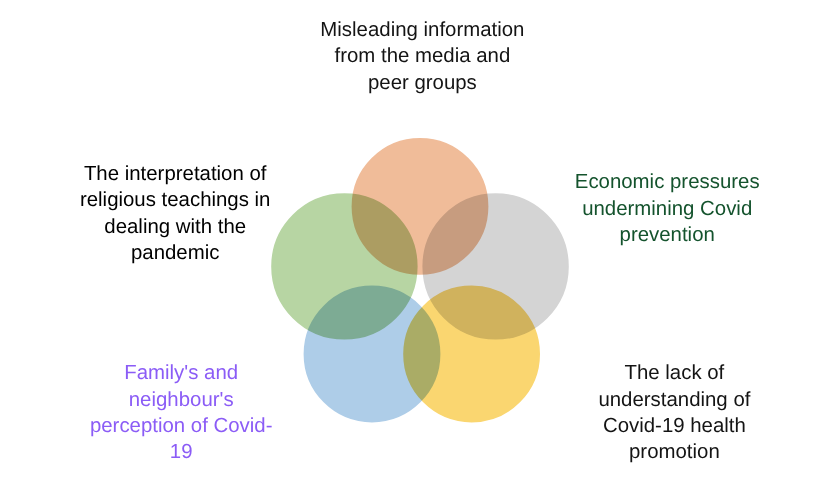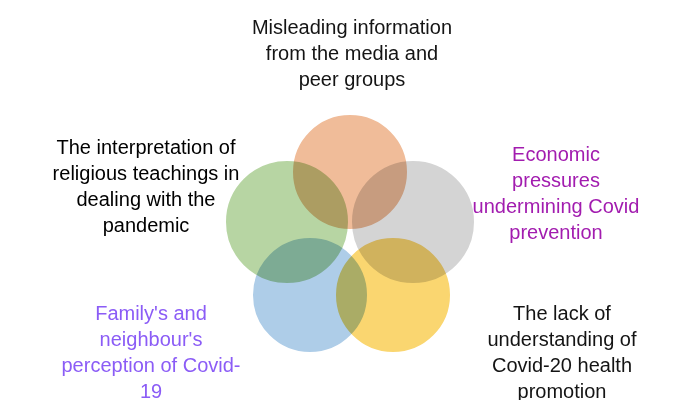--- a/index.html
+++ b/index.html
@@ -21,21 +21,21 @@
   .venn-svg {
     position: absolute;
     left: 0;
     top: 0;
     width: 700px;
     height: 400px;
   }
   .label {
     position: absolute;
     color: #141414;
-    font-size: 20px;
+    font-size: 17px;
     line-height: 1.30;
     text-align: center;
     font-family: "Liberation Sans", sans-serif;
     white-space: pre-line;
   }
   #label-top {
     left: 238px;
     top: 14px;
     width: 228px;
   }
@@ -77,27 +77,27 @@
 
   <div class="label" id="label-top" style="color: rgb(20, 20, 20);">Misleading information
 from the media and
 peer groups</div>
 
   <div class="label" id="label-left" style="color: #000000;">The interpretation of
 religious teachings in
 dealing with the
 pandemic</div>
 
-  <div class="label" id="label-right" style="color: #a21caf; text-align: center;">Economic pressures
+  <div class="label" id="label-right" style="color: #14532d; text-align: center;">Economic pressures
 undermining Covid
 prevention</div>
 
   <div class="label" id="label-bottom-left" style="color: #8b5cf6;">Family's and
 neighbour's
 perception of Covid-
 19</div>
 
   <div class="label" id="label-bottom-right" style="color: rgb(20, 20, 20);">The lack of
 understanding of
-Covid-20 health
+Covid-19 health
 promotion</div>
 
 </div>
 
 </body></html>

